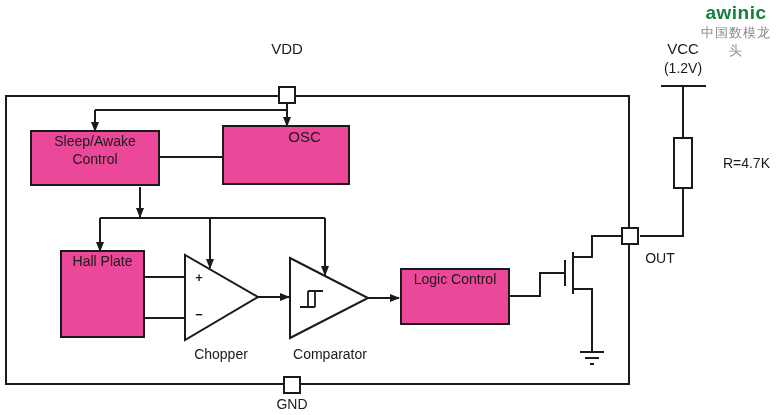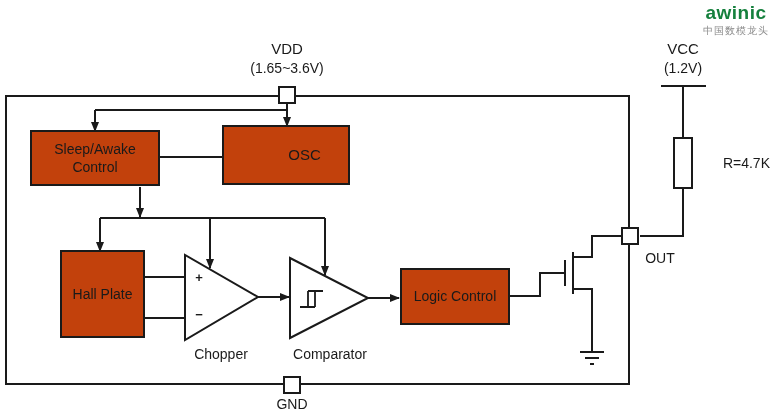--- a/index.html
+++ b/index.html
@@ -6,38 +6,38 @@
   .stage{
     position:relative;width:780px;height:415px;background:#ffffff;
     font-family:"Liberation Sans", sans-serif;color:#1a1a1a;overflow:hidden;
   }
   .frame{
     position:absolute;border:2px solid #1a1a1a;background:none;
     box-sizing:border-box;z-index:0;
   }
   .wires{position:absolute;left:0;top:0;z-index:1;}
   .box{
-    position:absolute;border:2px solid #1a1a1a;background:#c2410c;
-    box-sizing:border-box;display:flex;align-items:center;justify-content:center;
+    position:absolute;border:2px solid #1a1a1a;background:#ec4899;
+    box-sizing:border-box;display:flex;align-items:flex-start;justify-content:center;
     text-align:center;font-size:14px;line-height:1.3;white-space:pre-line;z-index:2;
   }
   .pad{
     position:absolute;width:14px;height:14px;border:2px solid #1a1a1a;
     background:#fff;z-index:3;
   }
   .lbl{position:absolute;font-size:14px;text-align:center;z-index:4;}
   .lbl.big{font-size:15px;}
   .lbl.left{text-align:right;}
   .sign{position:absolute;z-index:4;font-size:13px;font-weight:bold;width:16px;text-align:center;}
   .logo-brand{
     position:absolute;z-index:4;font-size:19px;font-weight:bold;letter-spacing:.5px;
     text-align:center;
   }
   .logo-tagline{
-    position:absolute;z-index:4;font-size:10px;letter-spacing:1px;text-align:center;
+    position:absolute;z-index:4;font-size:13px;letter-spacing:1px;text-align:center;
   }
 </style>
 </head>
 <body>
 
 <div class="stage">
 
   <div class="frame" style="left:5px;top:95px;width:625px;height:290px;"></div>
 
   <svg class="wires" width="780" height="415" viewBox="0 0 780 415">
@@ -113,21 +113,20 @@
     <span>Hall Plate</span>
   </div>
 
   <div class="sign" style="left:191px;top:270px;">+</div>
   <div class="sign" style="left:191px;top:307px;">−</div>
 
   <div class="lbl" style="left:181px;top:346px;width:80px;">Chopper</div>
   <div class="lbl big" style="left:247px;top:40px;width:80px;">VDD</div>
 
   <div class="lbl" style="left:288px;top:346px;width:84px;">Comparator</div>
-  <div class="lbl" style="left:237px;top:60px;width:100px;">(1.65~3.6V)</div>
 
   <div class="lbl big" style="left:647px;top:40px;width:72px;">VCC</div>
   <div class="lbl" style="left:647px;top:60px;width:72px;">(1.2V)</div>
 
   <div class="lbl left" style="left:698px;top:155px;width:72px;">R=4.7K</div>
 
   <div class="pad" style="left:278px;top:86px;"></div>
   <div class="pad" style="left:621px;top:227px;"></div>
   <div class="pad" style="left:283px;top:376px;"></div>
 

